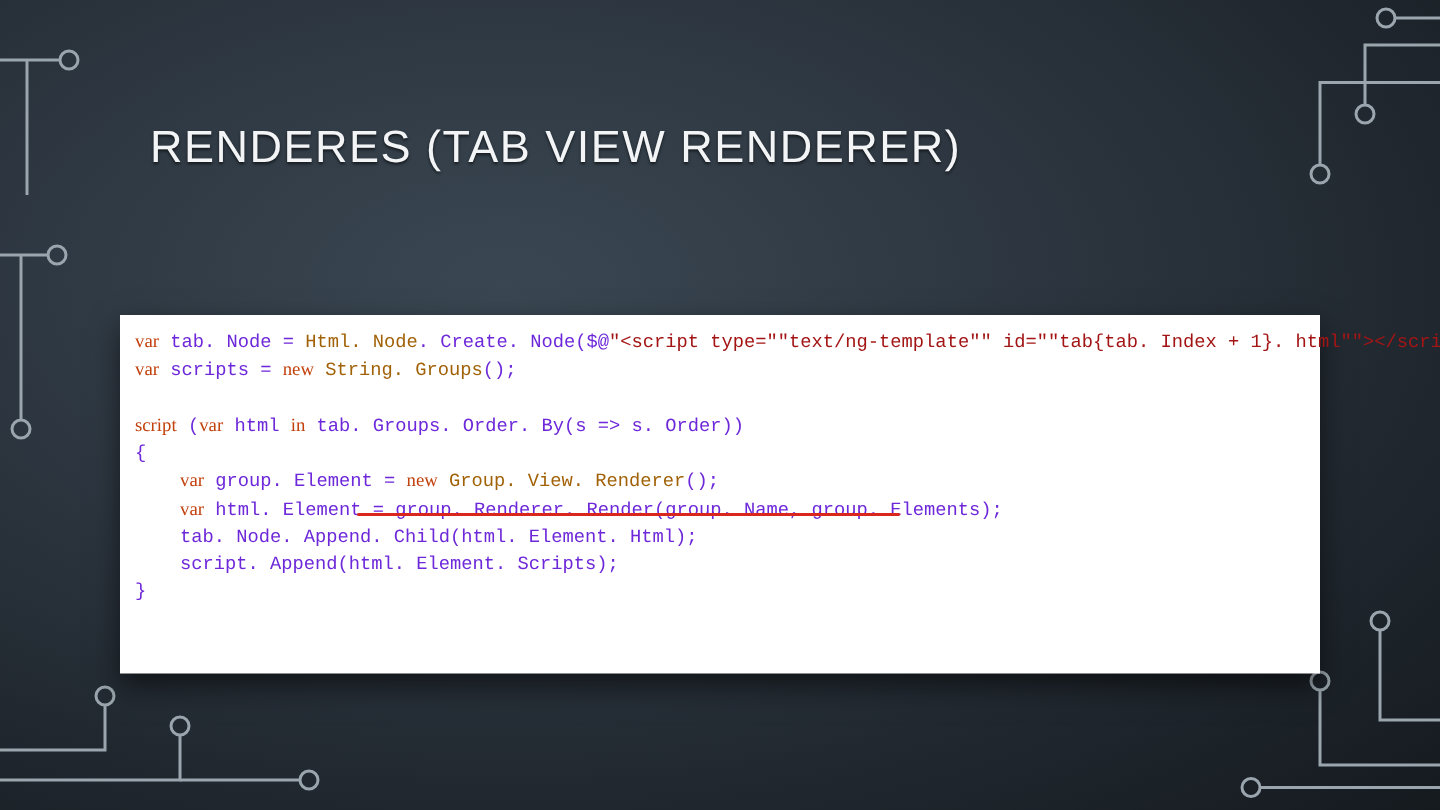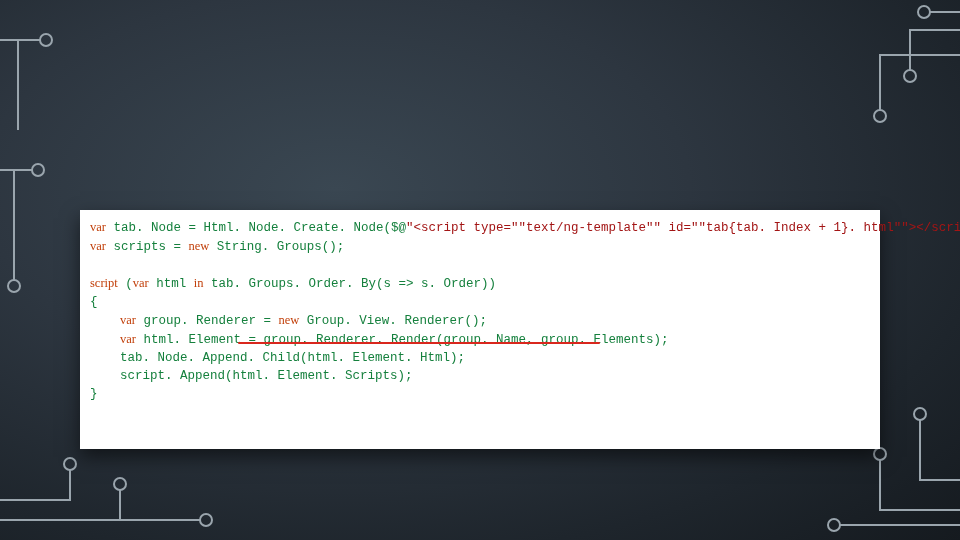--- a/index.html
+++ b/index.html
@@ -51,23 +51,23 @@
     color: #000;
     position: relative;
   }
   .underline-red {
     position: absolute;
     height: 2px;
     background: #d9271d;
     border-radius: 1px;
   }
   .kw   { color: #c2410c; font-family: Liberation Serif, serif; }   
-  .typ  { color: #15803d; }   
+  .typ  { color: #a16207; }   
   .str  { color: #a31515; }   
-  .pln  { color: #15803d; }
+  .pln  { color: #6d28d9; }
 </style>
 </head>
 <body>
 
 <div class="slide">
 
   <div class="circuit" style="left:0; top:0;">
     <svg width="120" height="380" viewBox="0 0 120 380">
       <g stroke="#9aa5ad" stroke-width="2" fill="none">
         <path d="M0 40 H40"></path>
@@ -110,28 +110,29 @@
         <path d="M200 150 H120 V100"></path>
         <circle cx="120" cy="94" r="6"></circle>
         <path d="M200 120 H160 V60"></path>
         <circle cx="160" cy="54" r="6"></circle>
         <path d="M200 165 H80"></path>
         <circle cx="74" cy="165" r="6"></circle>
       </g>
     </svg>
   </div>
 
+  <div class="title">RENDERES (TAB VIEW RENDERER)</div>
 
   <div class="code-box">
     <div class="code"><span class="kw">var</span><span class="pln"> tab. Node = </span><span class="typ">Html. Node</span><span class="pln">. Create. Node($@</span><span class="str">"&lt;script type=""text/ng-template"" id=""tab{tab. Index + 1}. html""&gt;&lt;/script&gt;\r\n"</span>
 <span class="kw">var</span><span class="pln"> scripts = </span><span class="kw">new</span><span class="pln"> </span><span class="typ">String. Groups</span><span class="pln">();</span>
 
 <span class="kw">script</span><span class="pln"> (</span><span class="kw">var</span><span class="pln"> html </span><span class="kw">in</span><span class="pln"> tab. Groups. Order. By(s =&gt; s. Order))</span>
 <span class="pln">{</span>
-<span class="pln">    </span><span class="kw">var</span><span class="pln"> group. Renderer = </span><span class="kw">new</span><span class="pln"> </span><span class="typ">Group. View. Renderer</span><span class="pln">();</span>
+<span class="pln">    </span><span class="kw">var</span><span class="pln"> group. Element = </span><span class="kw">new</span><span class="pln"> </span><span class="typ">Group. View. Renderer</span><span class="pln">();</span>
 <span class="pln">    </span><span class="kw">var</span><span class="pln"> html. Element = group. Renderer. Render(group. Name, group. Elements);</span>
 <span class="pln">    </span><span class="pln">tab. Node. Append. Child(html. Element. Html);</span>
 <span class="pln">    </span><span class="pln">script. Append(html. Element. Scripts);</span>
 <span class="pln">}</span>
       <div class="underline-red" style="left:148px; top:124px; width:362px;"></div>
     </div>
   </div>
 
 </div>
 

